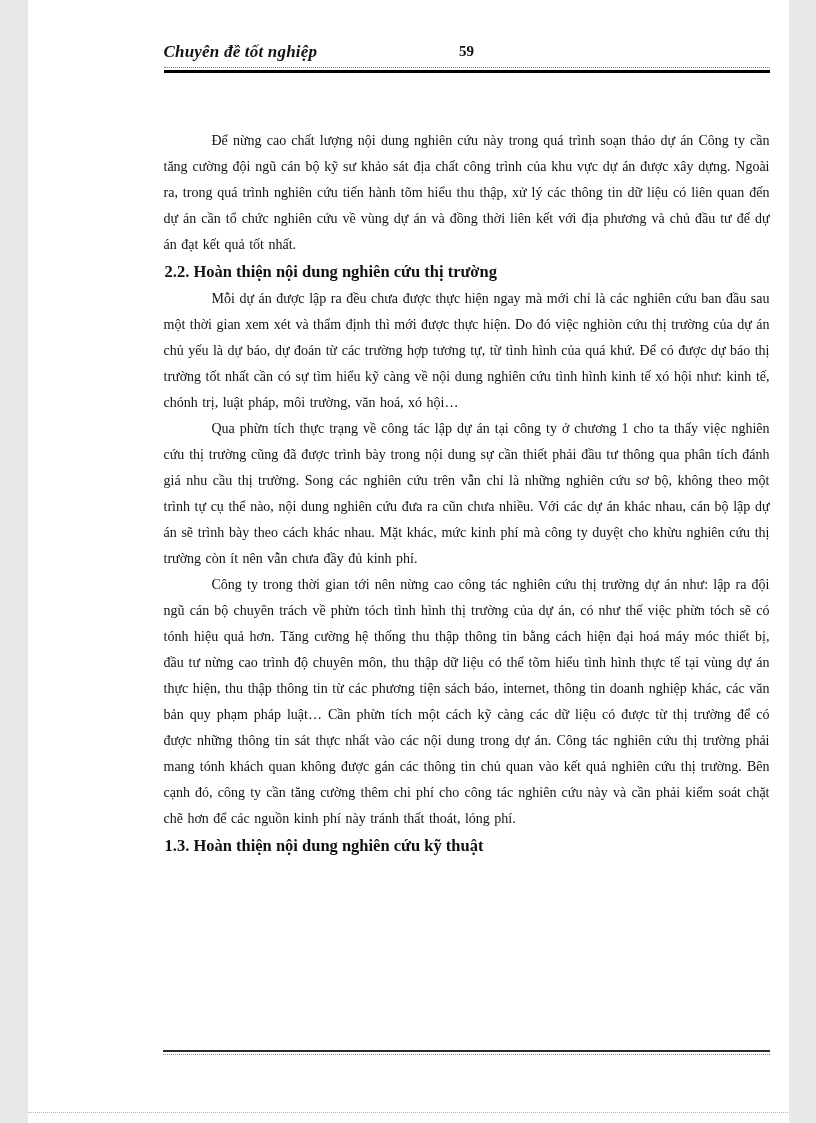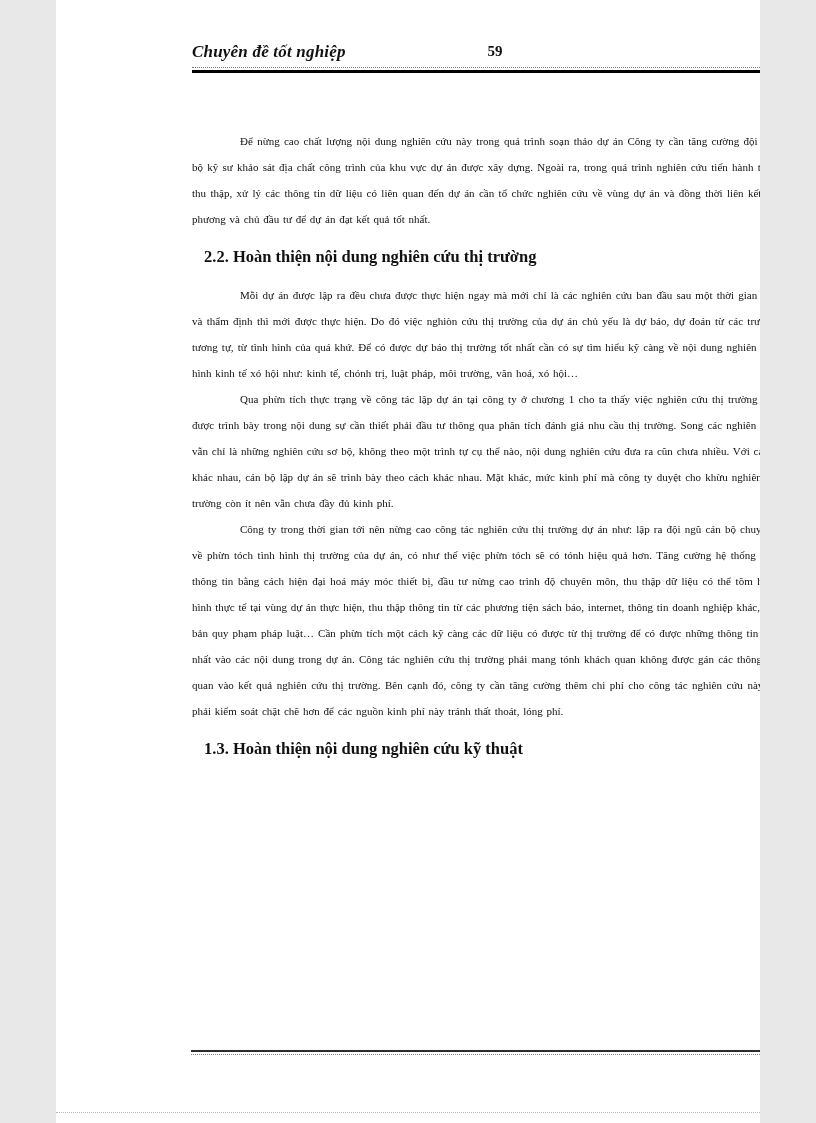--- a/index.html
+++ b/index.html
@@ -2,21 +2,21 @@
 <html><head>
 <meta charset="utf-8">
 <style>
   html, body {
     margin: 0;
     padding: 0;
     background: #e8e8e8;
   }
   .page {
     position: relative;
-    width: 704px;
+    width: 761px;
     height: 1123px;
     background: #ffffff;
     font-family: "Liberation Serif", "DejaVu Serif", serif;
     color: #111111;
     overflow: hidden;
     margin: 0 auto;
   }
   .header {
     position: absolute;
     top: 42px;
@@ -54,26 +54,26 @@
   .content-main {
     position: absolute;
     top: 128px;
     left: 136px;
     width: 606px;
   }
   .body-para {
     margin: 0;
     text-indent: 48px;
     text-align: justify;
-    font-size: 11px;
+    font-size: 14px;
     line-height: 26px;
     word-spacing: 1px;
   }
   .section-heading {
-    margin: 12px;
+    margin: 1px;
     font-size: 16.5px;
     line-height: 26px;
     font-weight: bold;
     text-align: left;
   }
   .footer-rule {
     position: absolute;
     top: 1050px;
     left: 135px;
     width: 607px;

